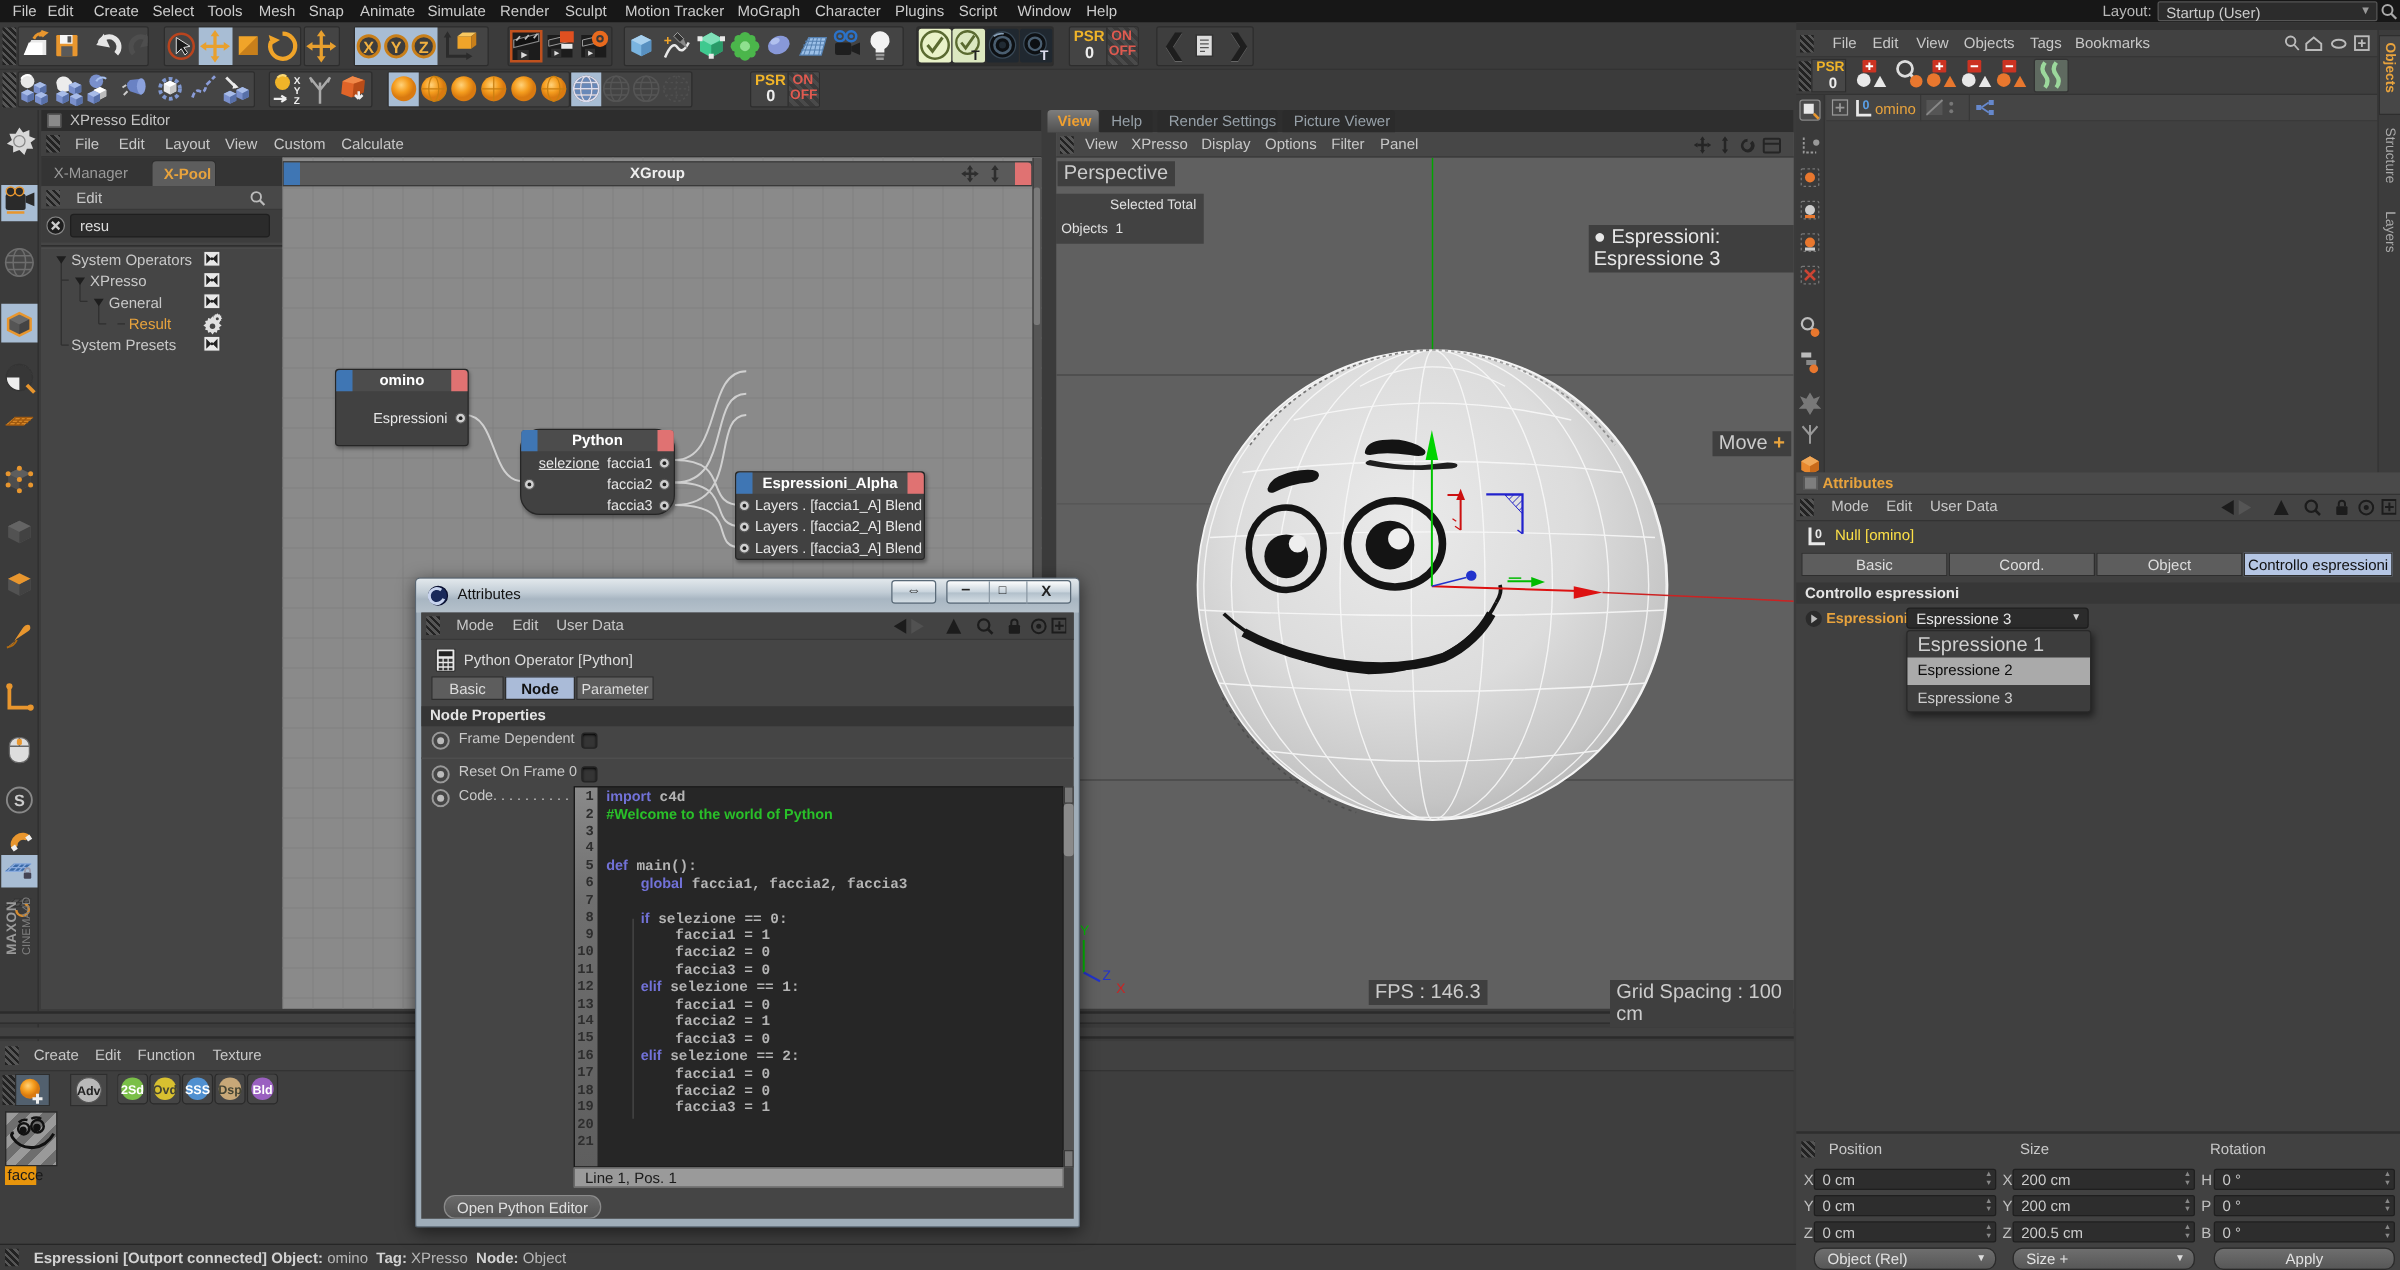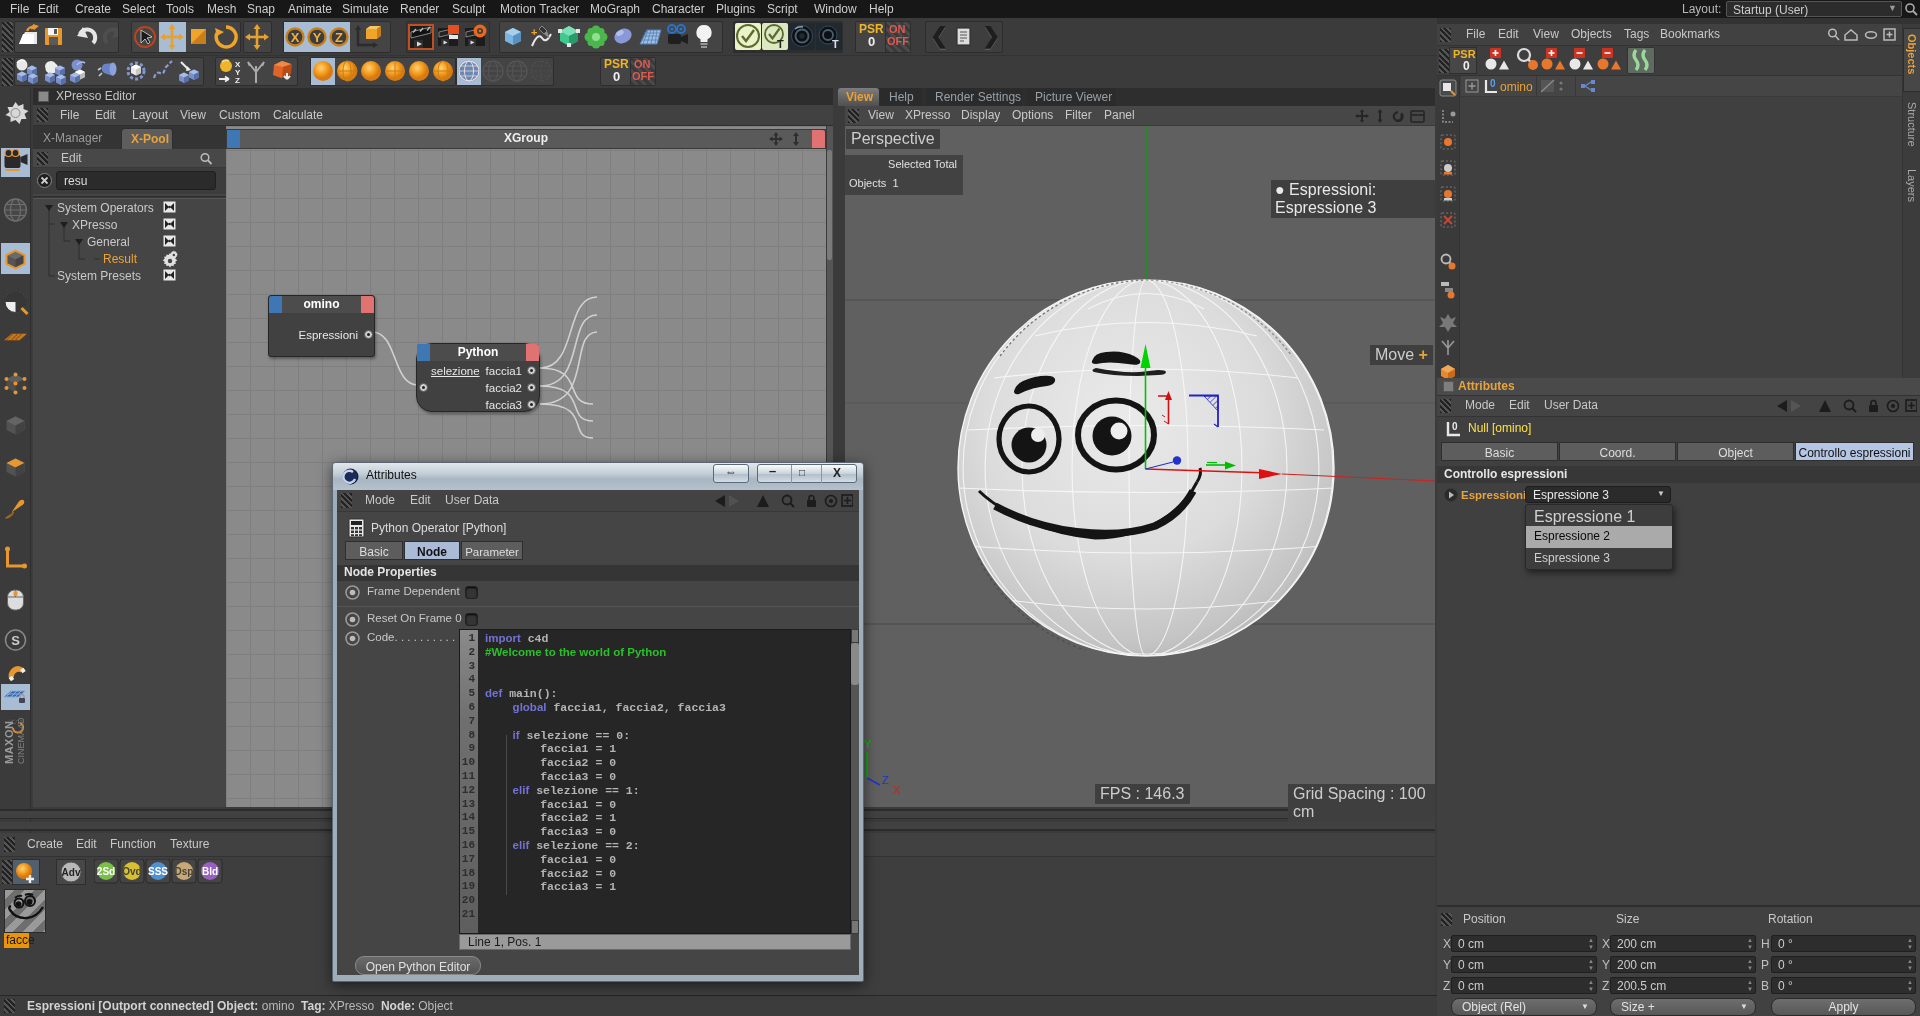--- a/index.html
+++ b/index.html
@@ -670,20 +670,31 @@
         <div class="ncorn nred"></div>
       <span class="nlabel" style="left:14px;top:21px;">&nbsp;</span>
       <span class="nlabel" style="left:14px;top:21px;text-decoration:underline;">selezione</span>
       <div class="port" style="left:2px;top:39px;"></div>
       <span class="nlabel" style="right:17px;top:21px;">faccia1</span>
       <div class="port" style="right:3px;top:22px;"></div>
       <span class="nlabel" style="right:17px;top:38px;">faccia2</span>
       <div class="port" style="right:3px;top:39px;"></div>
       <span class="nlabel" style="right:17px;top:55px;">faccia3</span>
       <div class="port" style="right:3px;top:56px;"></div>
+    </div>
+    <div class="node" style="left:362px;top:251px;width:152px;height:71px;">
+      <div class="nhead">Espressioni_Alpha</div>
+        <div class="ncorn nblue"></div>
+        <div class="ncorn nred"></div>
+      <span class="nlabel" style="left:15px;top:21px;">Layers . [faccia1_A] Blend</span>
+        <div class="port" style="left:2px;top:22px;"></div>
+      <span class="nlabel" style="left:15px;top:38px;">Layers . [faccia2_A] Blend</span>
+        <div class="port" style="left:2px;top:39px;"></div>
+      <span class="nlabel" style="left:15px;top:55px;">Layers . [faccia3_A] Blend</span>
+        <div class="port" style="left:2px;top:56px;"></div>
     </div>
     <div class="abs" style="right:0;top:0;width:7px;height:681px;background:#555;border-left:1px solid #3a3a3a;"></div>
     <div class="abs" style="right:1px;top:24px;width:5px;height:110px;background:#7a7a7a;border-radius:2px;"></div>
   </div>
 </div>
 <div id="strip1" class="abs" style="left:0;top:809px;width:1435px;height:10px;background:#414141;border-top:2px solid #2b2b2b;border-bottom:1px solid #2b2b2b;"></div>
 <div id="strip2" class="abs" style="left:0;top:822px;width:1435px;height:9px;background:#414141;border-bottom:2px solid #2b2b2b;"></div>
 <div id="mats" class="abs" style="left:0;top:833px;width:1435px;height:162px;background:#3e3e3e;">
  <div class="abs" style="left:0;top:0;width:1435px;height:24px;background:#414141;border-bottom:1px solid #333;">
   <div class="grip abs" style="left:4px;top:4px;height:15px;"></div>

